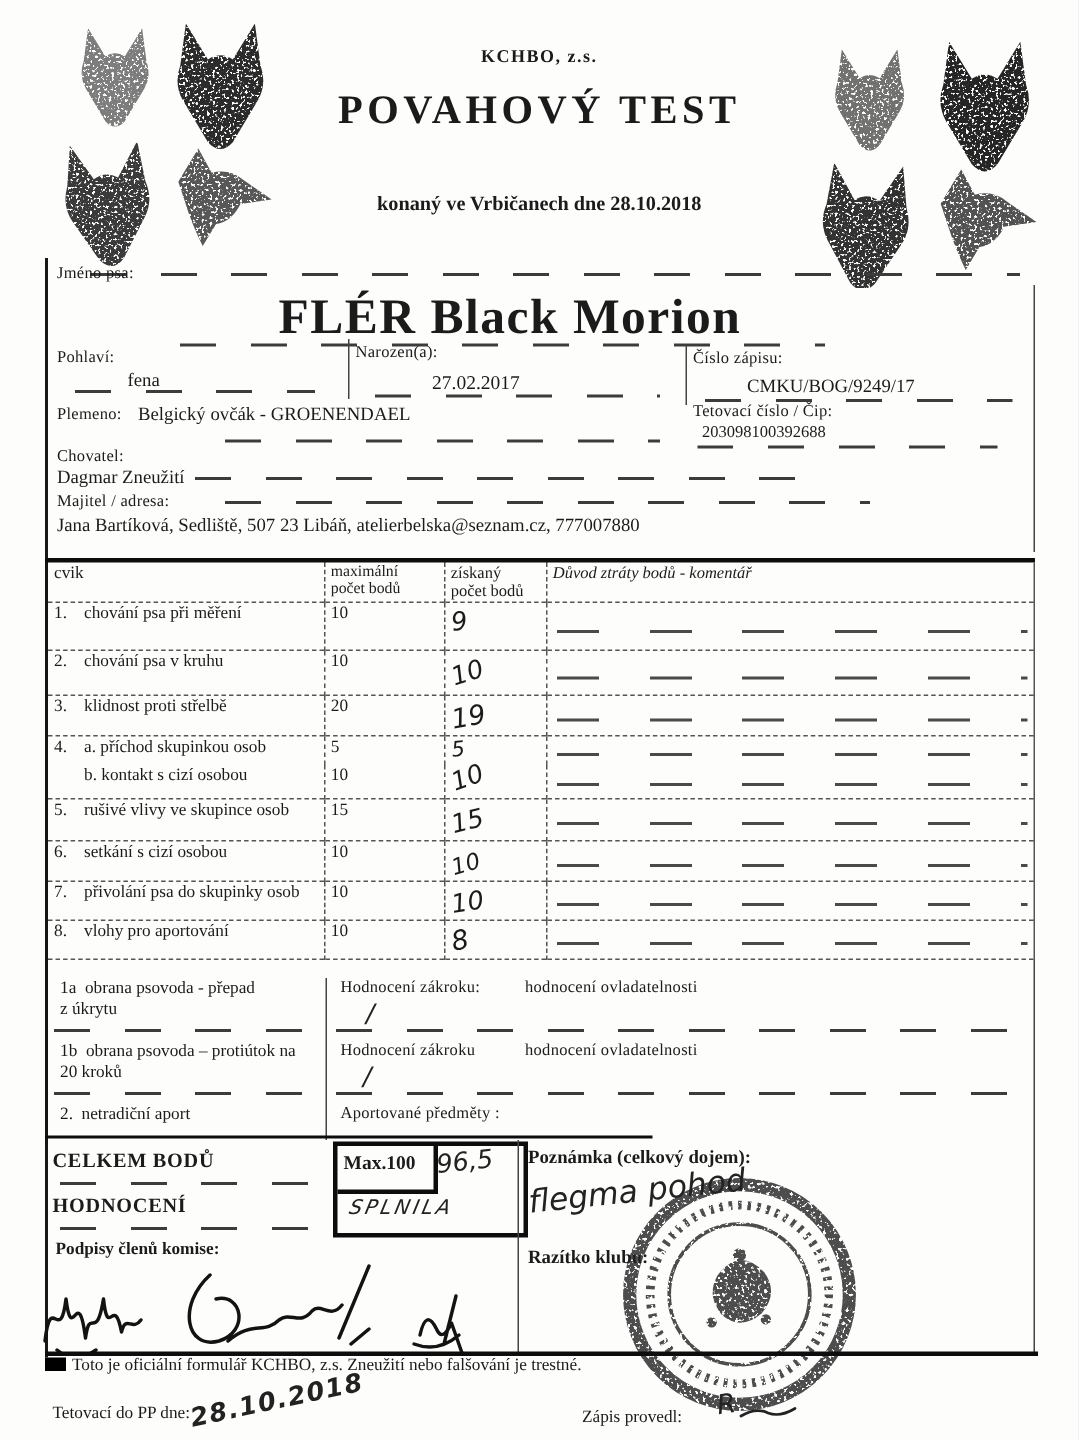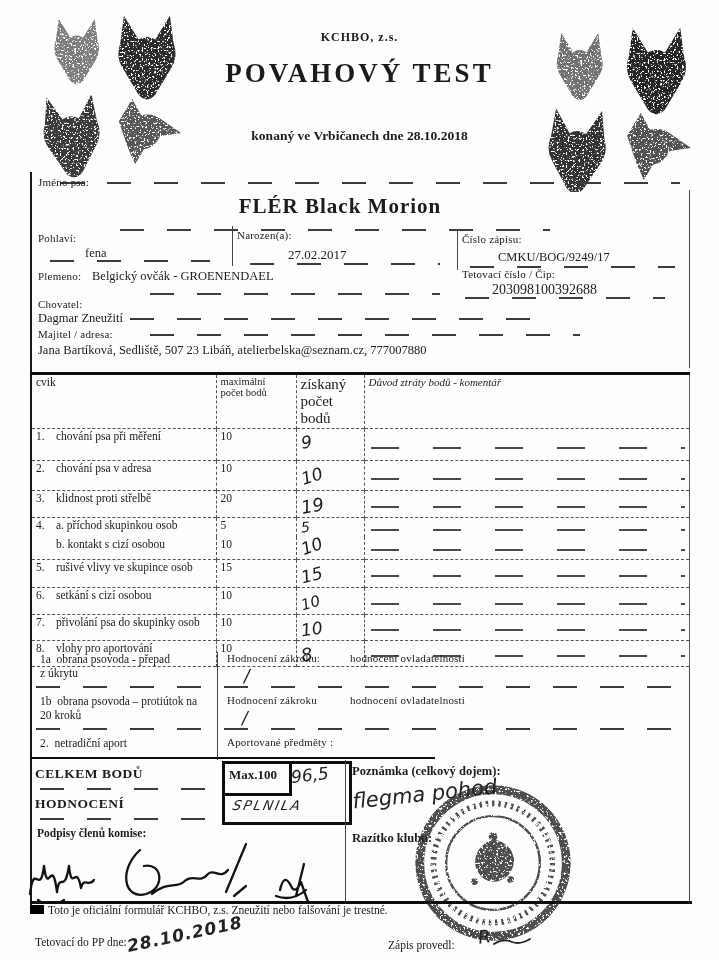--- a/index.html
+++ b/index.html
@@ -79,41 +79,41 @@
   <div class="abs ctr b" style="left:0;width:719px;top:30px;font-size:12px;letter-spacing:1px">KCHBO, z.s.</div>
   <div class="abs ctr b" style="left:0;width:719px;top:58px;font-size:27px;letter-spacing:3px">POVAHOVÝ TEST</div>
   <div class="abs ctr b" style="left:0;width:719px;top:128px;font-size:13.5px">konaný ve Vrbičanech dne 28.10.2018</div>
 
   <div class="vline" style="left:30px;top:172px;height:733px"></div>
   <div class="thinv" style="left:689px;top:190px;height:178px"></div>
   <div class="thinv" style="left:689px;top:640px;height:262px"></div>
   <div class="dl" style="left:60px;top:182px;width:620px"></div>
 
   <div class="abs lbl" style="left:38px;top:176px">Jméno psa:</div>
-  <div class="abs ctr b" style="left:100px;width:480px;top:194px;font-size:21px;letter-spacing:1px">FLÉR Black Morion</div>
+  <div class="abs ctr b" style="left:100px;width:480px;top:194px;font-size:33px;letter-spacing:1px">FLÉR Black Morion</div>
   <div class="dl" style="left:120px;top:229px;width:430px"></div>
 
   <div class="abs lbl" style="left:38px;top:232px">Pohlaví:</div>
   <div class="abs val" style="left:85px;top:246px">fena</div>
   <div class="dl" style="left:50px;top:260px;width:160px"></div>
 
   <div class="abs lbl" style="left:237px;top:229px">Narozen(a):</div>
   <div class="abs val" style="left:288px;top:247px;font-size:13px">27.02.2017</div>
   <div class="dl" style="left:250px;top:263px;width:190px"></div>
   <div class="thinv" style="left:232px;top:226px;height:40px"></div>
 
   <div class="abs lbl" style="left:462px;top:233px">Číslo zápisu:</div>
   <div class="abs val" style="left:498px;top:250px">CMKU/BOG/9249/17</div>
   <div class="dl" style="left:470px;top:266px;width:205px"></div>
   <div class="thinv" style="left:457px;top:230px;height:40px"></div>
 
   <div class="abs lbl" style="left:38px;top:270px">Plemeno:</div>
   <div class="abs val" style="left:92px;top:269px">Belgický ovčák - GROENENDAEL</div>
   <div class="abs lbl" style="left:462px;top:268px">Tetovací číslo / Čip:</div>
-  <div class="abs" style="left:492px;top:282px;font-size:14px">203098100392688</div>
+  <div class="abs" style="left:468px;top:282px;font-size:11px">203098100392688</div>
   <div class="dl" style="left:150px;top:293px;width:290px"></div>
   <div class="dl" style="left:465px;top:297px;width:200px"></div>
 
   <div class="abs lbl" style="left:38px;top:298px">Chovatel:</div>
   <div class="abs val" style="left:38px;top:311px">Dagmar Zneužití</div>
   <div class="dl" style="left:130px;top:318px;width:420px"></div>
 
   <div class="abs lbl" style="left:38px;top:328px">Majitel / adresa:</div>
   <div class="abs val" style="left:38px;top:343px">Jana Bartíková, Sedliště, 507 23 Libáň, atelierbelska@seznam.cz, 777007880</div>
   <div class="dl" style="left:150px;top:334px;width:430px"></div>
@@ -123,32 +123,32 @@
         <col style="width:185px">
         <col style="width:80px">
         <col style="width:68px">
         <col>
       </colgroup>
     <tbody>
         <tr style="height:28px">
       <th>cvik</th>
       <th class="cmax pre" style="font-size:10.5px;text-align:left">maximální
 počet bodů</th>
-      <th class="cscore pre" style="font-size:15px;text-align:left">získaný
+      <th class="cscore pre" style="font-size:11px;text-align:left">získaný
 počet bodů</th>
       <th class="ccmt" style="font-size:11px">Důvod ztráty bodů - komentář</th>
     </tr>
     <tr style="height:32px">
       <td class="rowname"><span class="num">1.</span><span>chování psa při měření</span></td>
       <td class="cmax">10</td>
       <td class="cscore"><span class="hs" style="transform:rotate(-8deg);top:2px">9</span></td>
       <td class="ccmt"></td>
     </tr>
     <tr style="height:30px">
-      <td class="rowname"><span class="num">2.</span><span>chování psa v adresa</span></td>
+      <td class="rowname"><span class="num">2.</span><span>chování psa v kruhu</span></td>
       <td class="cmax">10</td>
       <td class="cscore"><span class="hs" style="transform:rotate(-18deg);top:4px">10</span></td>
       <td class="ccmt"></td>
     </tr>
     <tr style="height:27px">
       <td class="rowname"><span class="num">3.</span><span>klidnost proti střelbě</span></td>
       <td class="cmax">20</td>
       <td class="cscore"><span class="hs" style="transform:rotate(-10deg);top:3px;font-size:18px">19</span></td>
       <td class="ccmt"></td>
     </tr>

